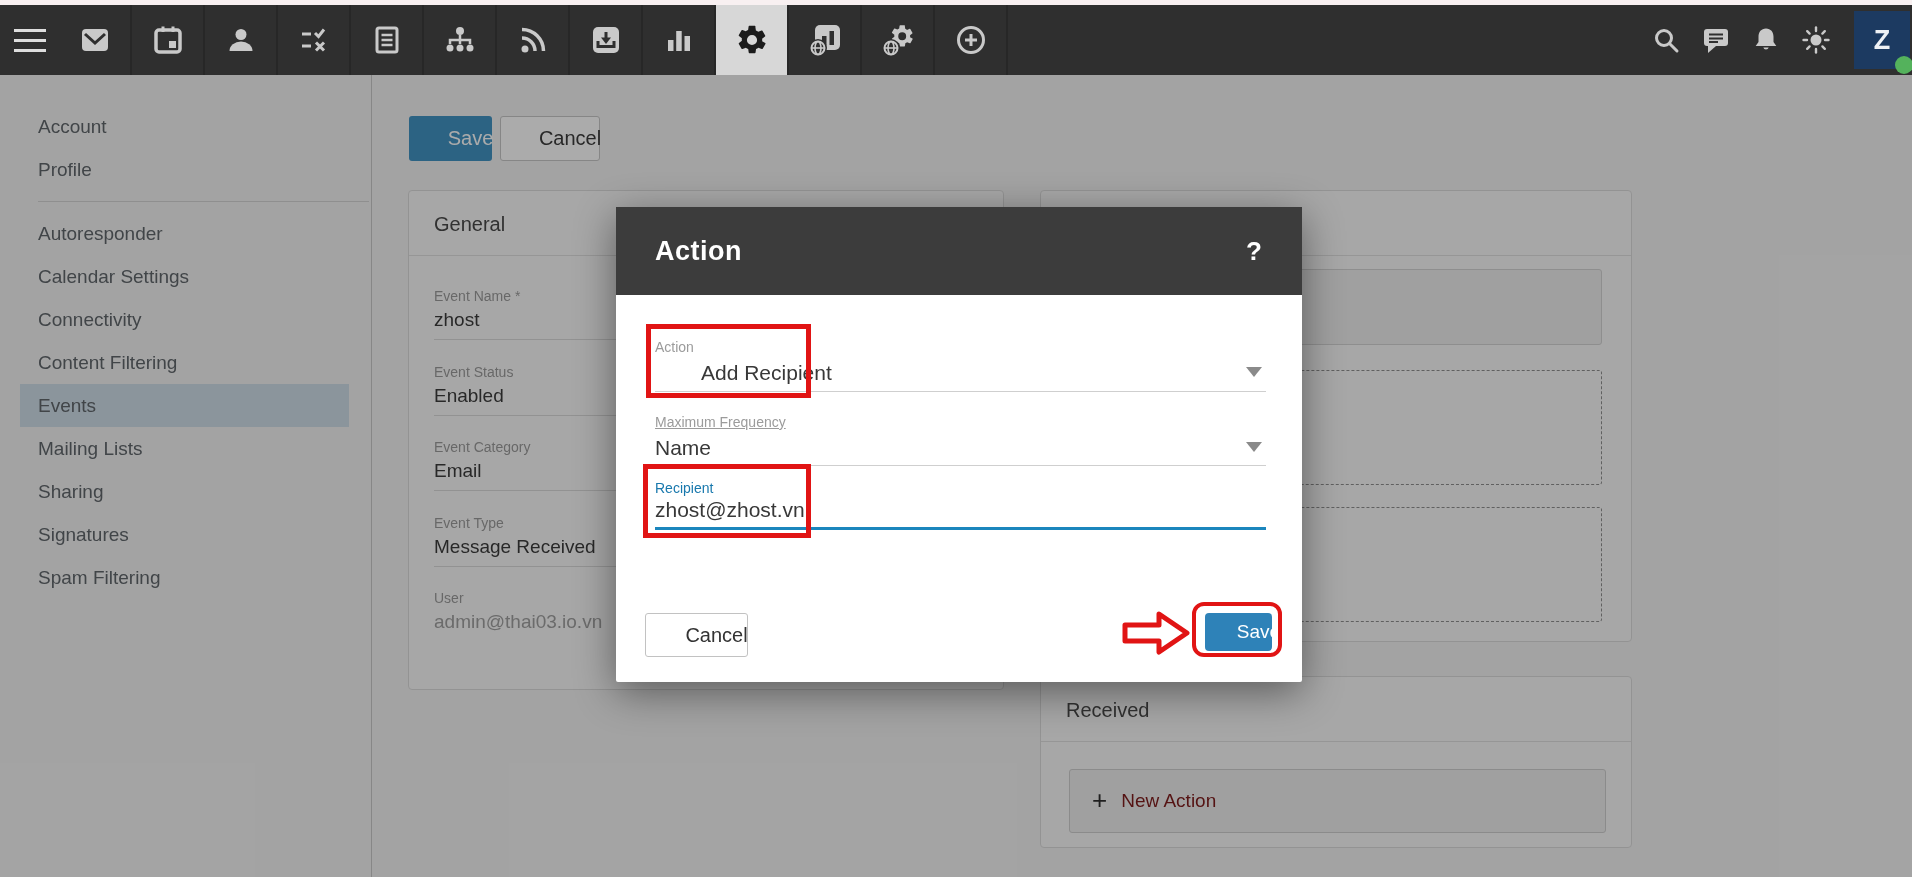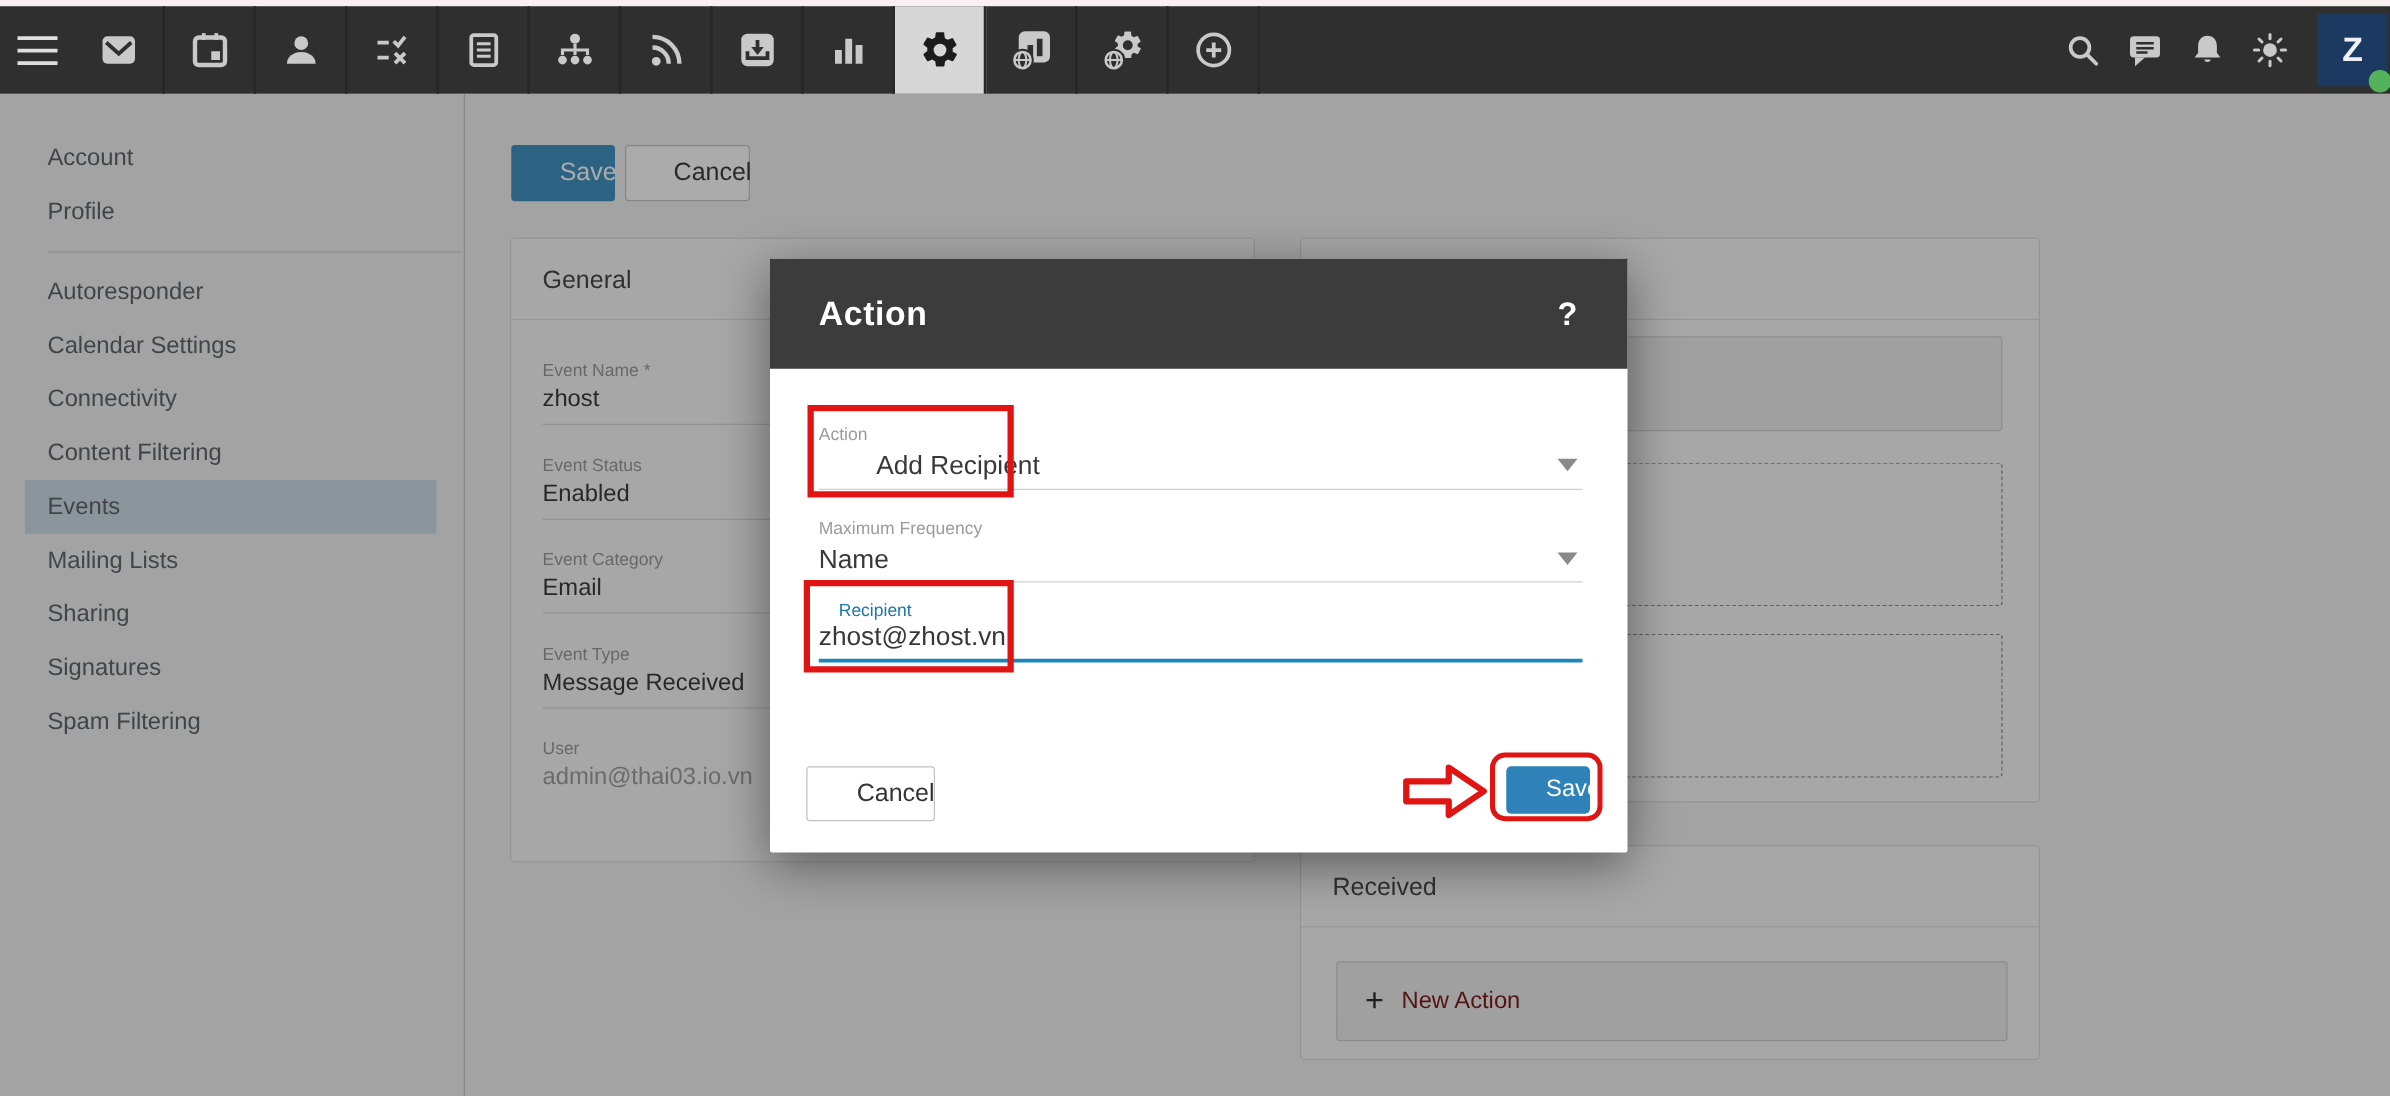--- a/index.html
+++ b/index.html
@@ -356,27 +356,27 @@
       <span id="modalHelp">?</span>
     </div>
     <div id="modalFields">
         <div class="m-field">
           <div class="m-label" style="top: 131px;">Action</div>
           <div class="m-value" style="top: 151px; margin-left: 46px;">Add Recipient</div>
           <div class="m-caret" style="top: 160px;"></div>
           <div class="m-line" style="top: 184px;"></div>
         </div>
         <div class="m-field">
-          <div class="m-label" style="top: 206px;">Maximum Frequency</div>
+          <div class="m-label" style="top: 206px; text-decoration: underline;">Maximum Frequency</div>
           <div class="m-value" style="top: 226px;">Name</div>
           <div class="m-caret" style="top: 235px;"></div>
           <div class="m-line" style="top: 258px;"></div>
         </div>
         <div class="m-field">
-          <div class="m-label focused" style="top: 272px; margin-left: 16px;">Recipient</div>
+          <div class="m-label focused" style="top: 272px;">Recipient</div>
           <div class="m-value" style="top: 288px;">zhost@zhost.vn</div>
           <div class="m-line focused" style="top: 320px;"></div>
         </div>
       </div>
     <div id="modalCancel" class="btn">Cancel</div>
     <div id="modalSave" class="btn">Save</div>
   </div>
 
   <div id="annoAction" class="abs anno"></div>
   <div id="annoRecipient" class="abs anno"></div>

